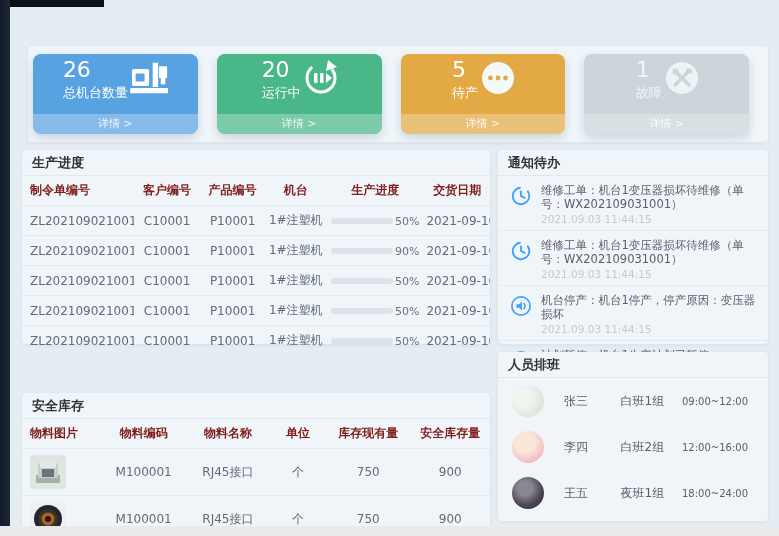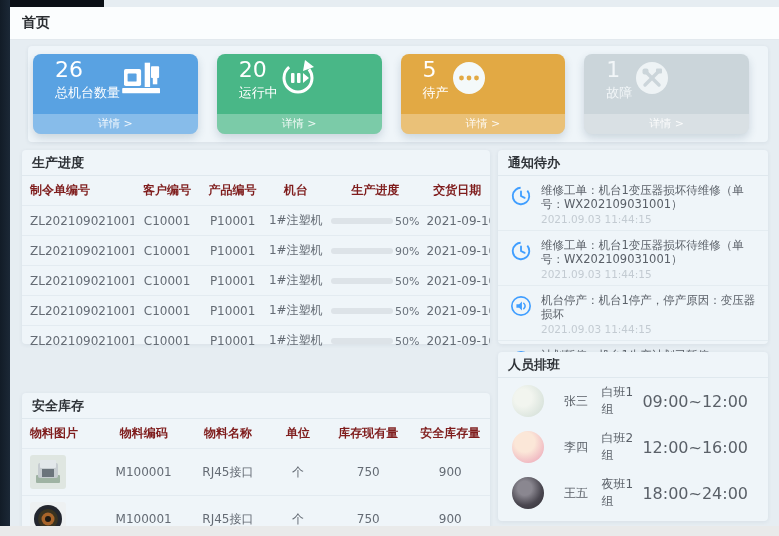--- a/index.html
+++ b/index.html
@@ -21,21 +21,21 @@
     box-shadow:0 1px 4px rgba(30,60,90,.07); }
   .panel-title { height:26px; line-height:26px; padding:0 10px; font-size:13px;
     font-weight:bold; color:#2f3338; border-bottom:1px solid #dfe8ee; }
 
   
   .cards-panel { left:28px; top:46px; width:740px; height:96px; display:flex;
     align-items:flex-start; padding:8px 0 0 5px; }
   .card { width:166px; height:80px; border-radius:8px; margin-right:19px;
     color:#fff; position:relative; box-shadow:0 4px 8px rgba(40,70,100,.18);
     display:flex; flex-direction:column; cursor:pointer; }
-  .card-body { flex:1; display:flex; align-items:center; justify-content:flex-start;
+  .card-body { flex:1; display:flex; align-items:center; justify-content:center;
     padding:0 18px 8px 22px; }
   .card-num { font-size:22px; line-height:24px; }
   .card-label { font-size:13px; margin-top:2px; }
   .card-footer { height:20px; background:rgba(255,255,255,.28);
     border-radius:0 0 8px 8px; text-align:center; font-size:11px; line-height:20px;
     color:rgba(255,255,255,.88); }
   .card.c-blue { background:#59a2e2; }
   .card.c-green { background:#49b787; }
   .card.c-orange { background:#e2a944; }
   .card.c-gray { background:#cbd5da; }
@@ -68,32 +68,29 @@
   .mat-img { width:36px; height:34px; border-radius:3px; display:inline-block; vertical-align:middle; }
 
   .sched-panel { left:498px; top:352px; width:270px; height:169px; }
   .sched-row { display:flex; align-items:center; height:46px; padding:0 14px; }
   .avatar { width:32px; height:32px; border-radius:50%; flex:0 0 32px; }
   .avatar.a1 { background:radial-gradient(circle at 35% 40%,#f2f5ef 0 30%,#dde6df 70%,#cdd9d0 100%); }
   .avatar.a2 { background:radial-gradient(circle at 40% 35%,#fbe7d8 0 35%,#f0b9c2 75%,#e49aa8 100%); }
   .avatar.a3 { background:radial-gradient(circle at 40% 35%,#8a8790 0 25%,#4a4750 60%,#2e2c33 100%); }
   .sched-name { font-size:12px; color:#5a6068; width:70px; margin-left:20px; }
   .sched-shift { font-size:12px; color:#5a6068; width:76px; }
-  .sched-time { font-size:16px; color:#5a6068; flex:1; text-align:right; padding-right:6px; }
+  .sched-time { font-size:10px; color:#5a6068; flex:1; text-align:right; padding-right:6px; }
 </style>
 </head>
 <body>
 
 <div class="app">
   <div class="top-dark"></div>
   <div class="left-strip"></div>
 
-  <div class="header">
-    <span class="title">首页</span>
-  </div>
 
   <div class="panel cards-panel">
 
     <div class="card c-blue">
       <div class="card-body">
         <div>
           <div class="card-num">26</div>
           <div class="card-label">总机台数量</div>
         </div>
         <span>

